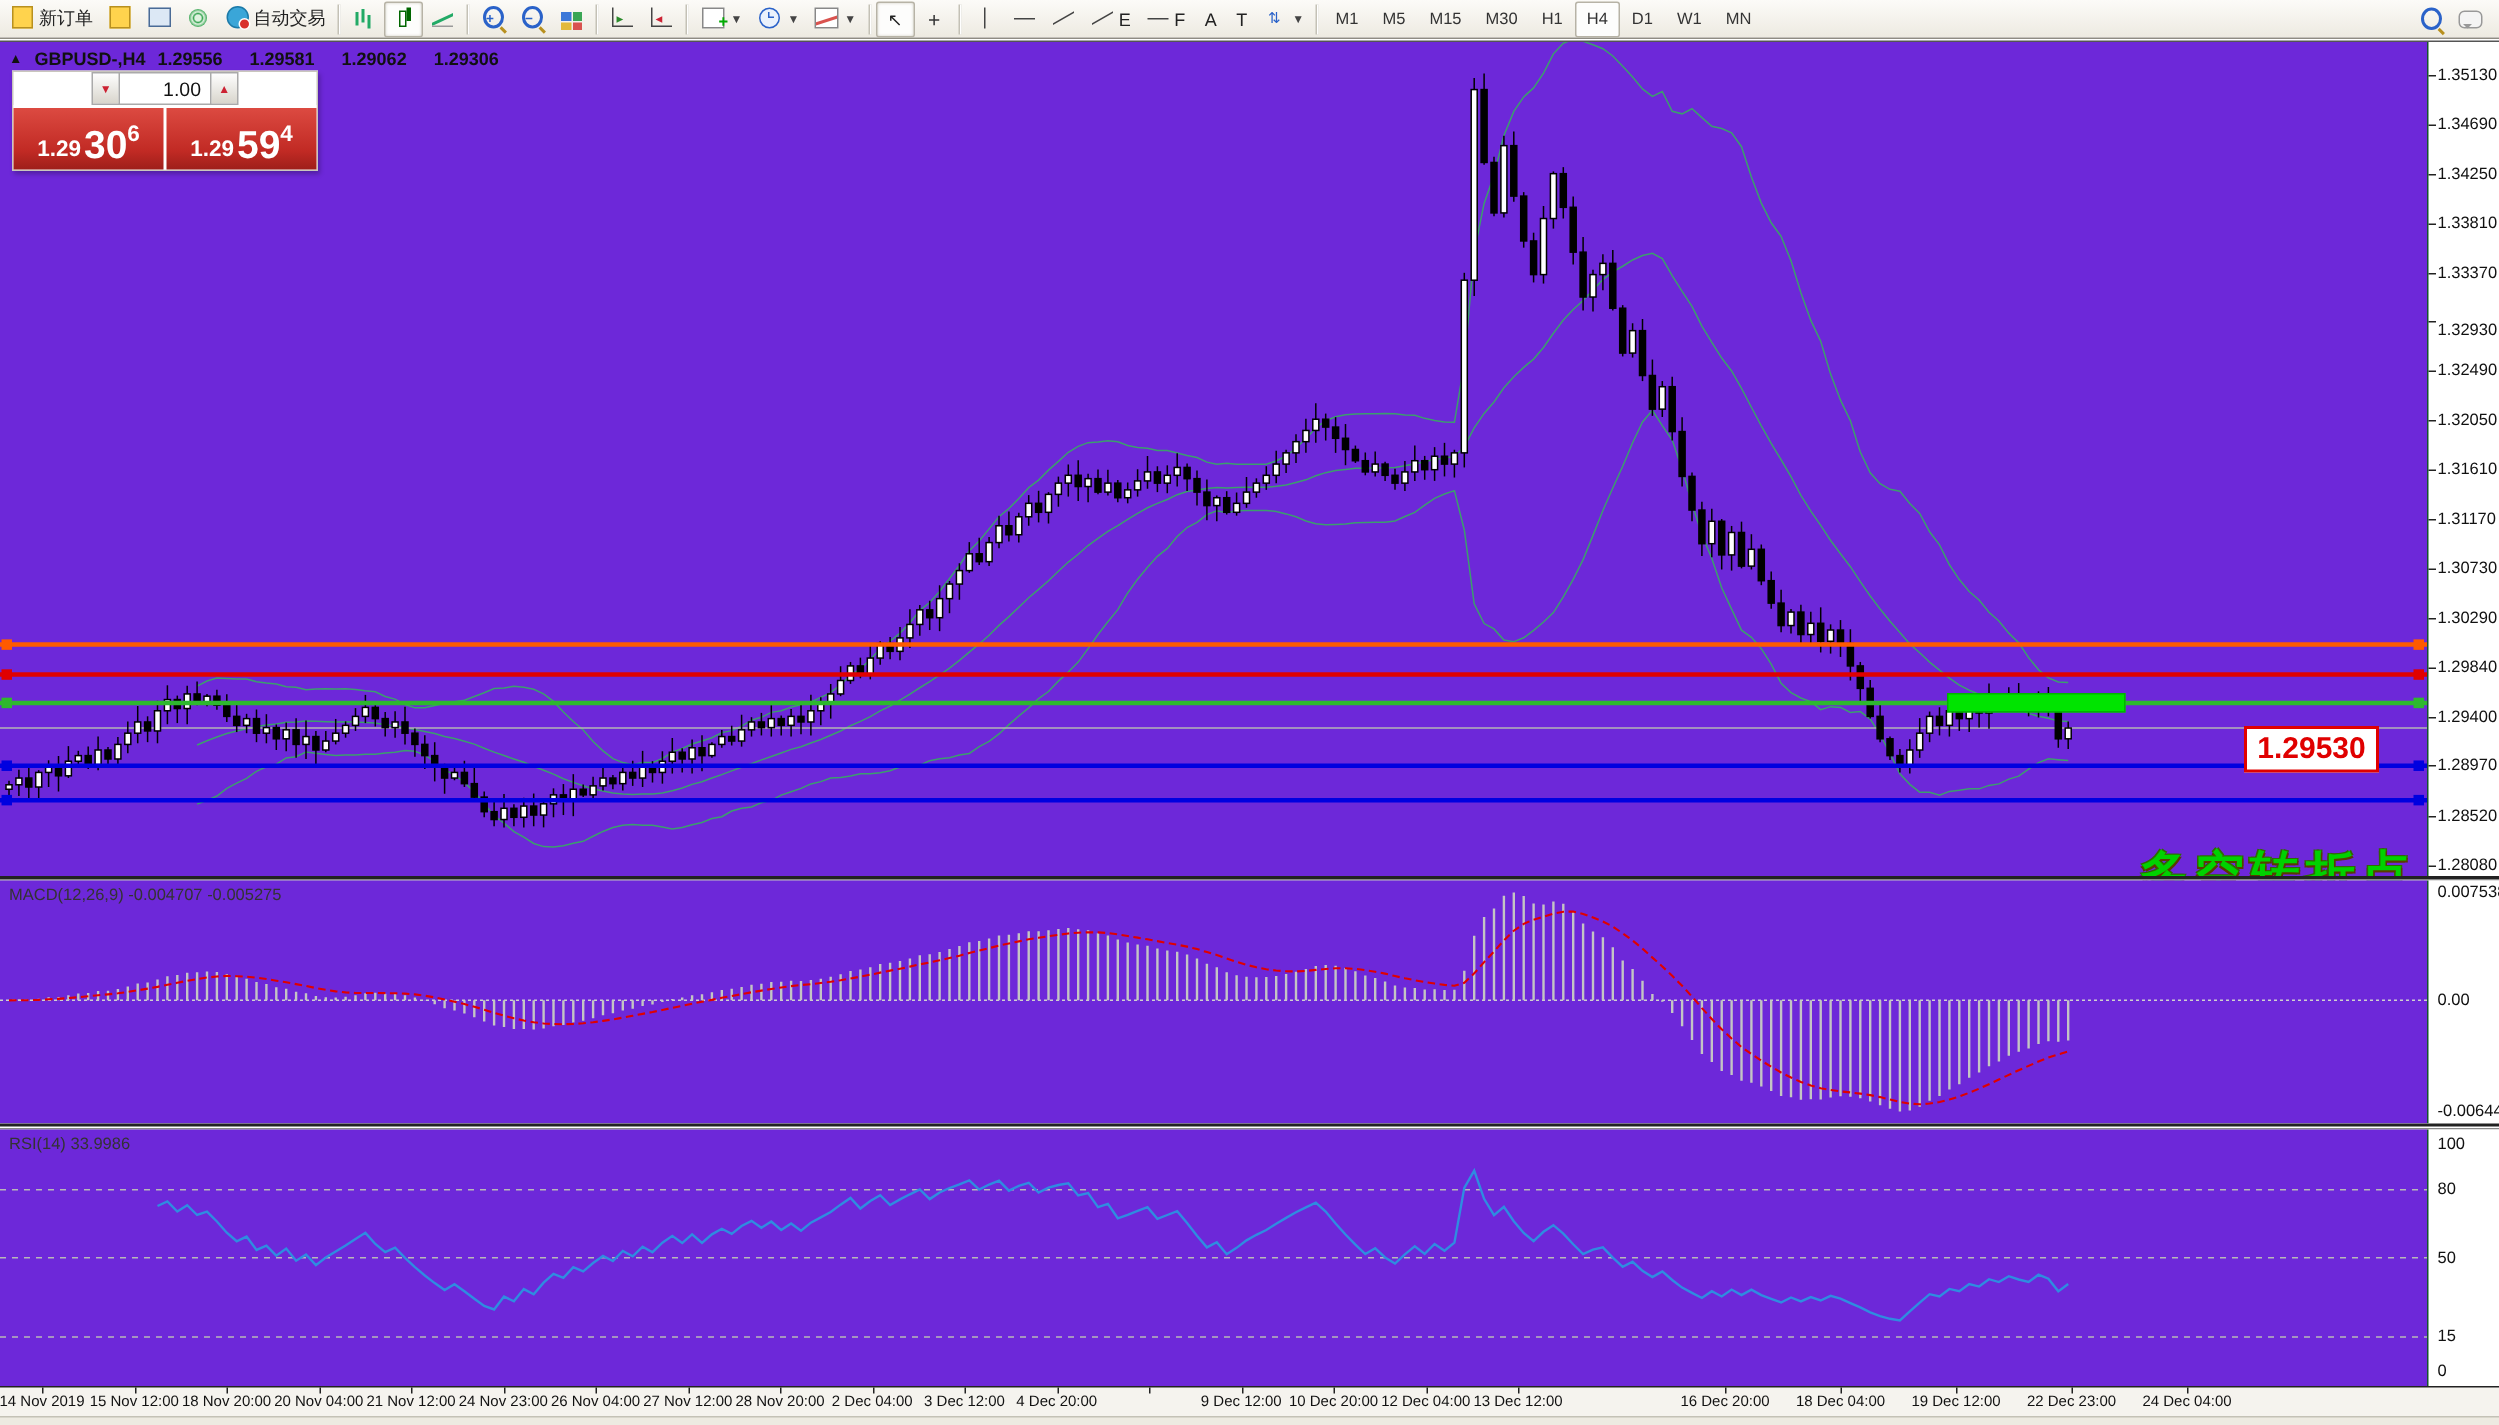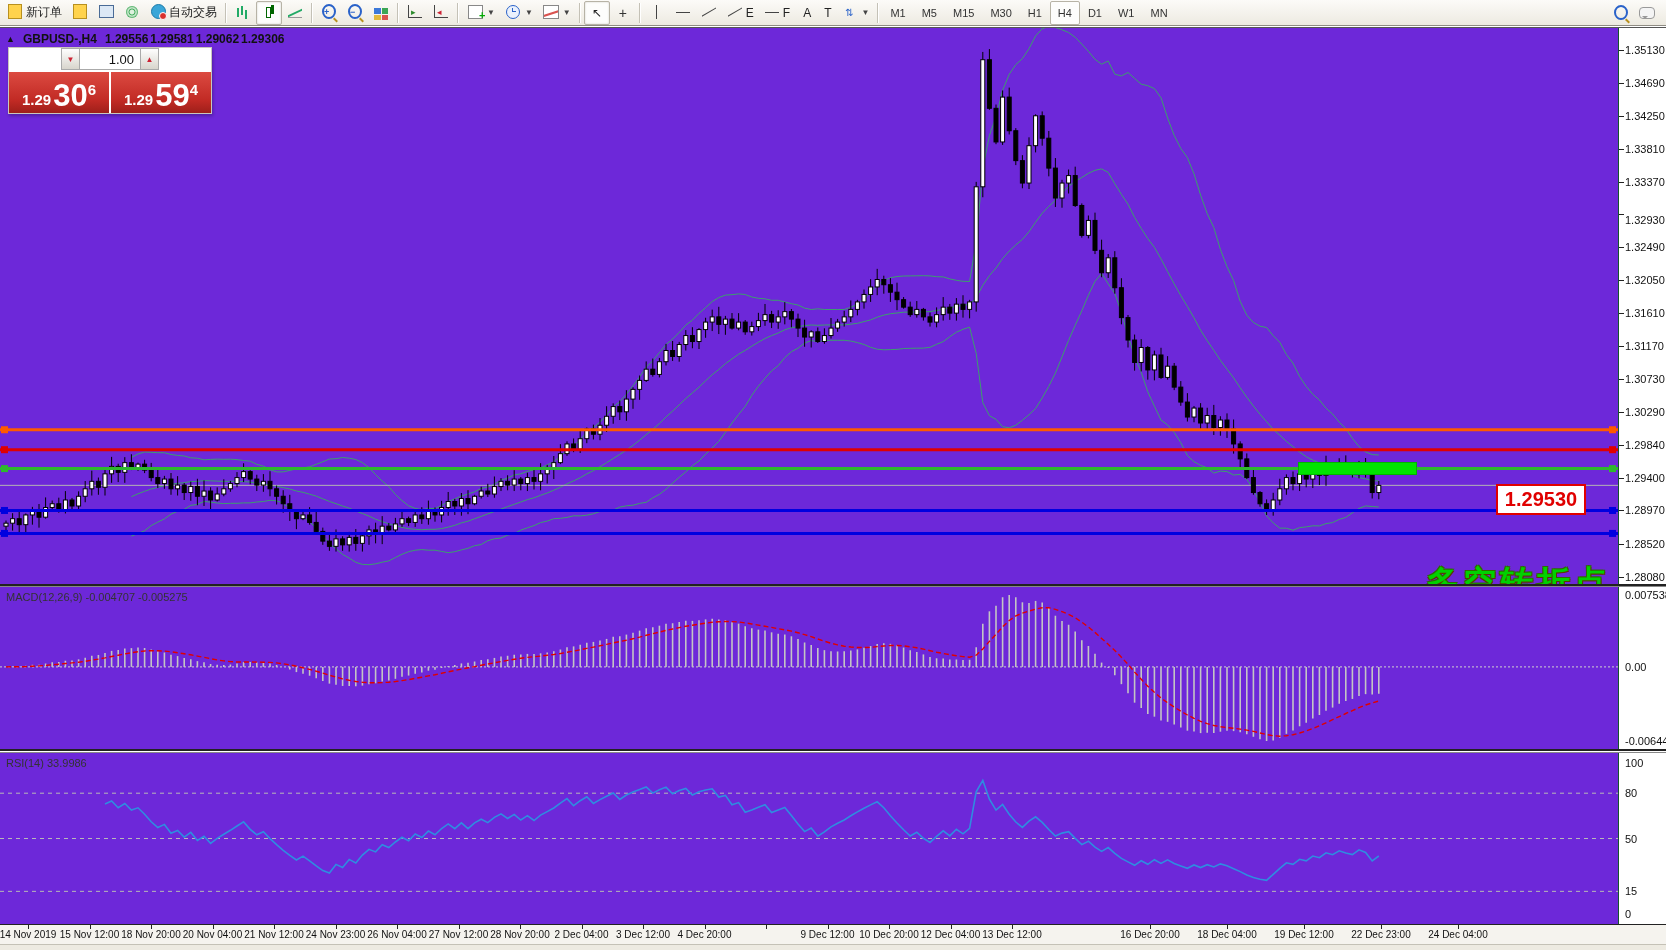--- a/index.html
+++ b/index.html
@@ -75,21 +75,21 @@
   .quoterow{position:absolute;left:6px;top:4px;font-size:12px;font-weight:bold;color:#111;display:flex;gap:8px;align-items:center;}
   .quoterow .tri{font-size:9px;}
   .oneclick{position:absolute;left:8px;top:19px;width:202px;background:#fff;border:1px solid #c9c6bd;box-shadow:1px 2px 3px rgba(0,0,0,.25);}
   .ocrow1{display:flex;height:22px;}
   .ocbtn{flex:0 0 52px;background:linear-gradient(#e05a50,#c62f28);color:#fff;font-size:13px;display:flex;align-items:center;justify-content:center;margin-top:29px;}
   .spin{flex:0 0 17px;background:linear-gradient(#fefefe,#d8d5cc);border:1px solid #aaa;color:#c23;font-size:8px;display:flex;align-items:center;justify-content:center;}
   .volfield{flex:1;border:1px solid #aaa;border-left:none;border-right:none;display:flex;align-items:center;justify-content:flex-end;padding-right:6px;font-size:13px;color:#111;background:#fff;}
   .ocrow2{display:flex;gap:2px;background:#fff;padding-top:2px;}
   .bigprice{flex:1;height:38px;background:linear-gradient(#dc4a41,#c12a24 70%,#9e1f1a);color:#fff;display:flex;align-items:flex-end;justify-content:center;padding-bottom:3px;position:relative;}
   .bigprice .small{font-size:15px;font-weight:bold;margin-right:2px;margin-bottom:2px;}
-  .bigprice .big{font-size:31px;font-weight:bold;line-height:28px;}
+  .bigprice .big{font-size:26px;font-weight:bold;line-height:28px;}
   .bigprice .sup{font-size:15px;font-weight:bold;margin-bottom:12px;}
   
   .greenzone{position:absolute;background:#00e400;border:1px solid #00b400;box-sizing:border-box;}
   .redtag{position:absolute;border:2px solid #e00000;background:#fff;color:#e00000;font-size:20px;font-weight:bold;
           display:flex;align-items:center;justify-content:center;font-family:"Liberation Sans",sans-serif;}
   .cnote{position:absolute;font-size:33px;font-weight:bold;color:#00d200;letter-spacing:4px;white-space:nowrap;
          text-shadow:1px 1px 0 #5a3c00,-1px -1px 0 #2e6b00,1px -1px 0 #2e6b00,-1px 1px 0 #5a3c00;
          font-family:"DejaVu Sans",sans-serif;}
   svg{position:absolute;left:0;top:0;}
 </style>
@@ -1060,21 +1060,21 @@
         <div class="ttick" style="left: 1381px;"></div>
         <div class="tlab" style="left: 1381px;">22 Dec 23:00</div>
         <div class="ttick" style="left: 1458px;"></div>
         <div class="tlab" style="left: 1458px;">24 Dec 04:00</div>
       </div>
     <div class="statusbar"></div>
 
     <div class="quoterow">
       <span class="tri">▲</span>
       <span>GBPUSD-,H4</span>
-      <span style="font-weight:bold;display:flex;gap:2px;">
+      <span style="font-weight:bold;display:flex;gap:18px;">
         <span>1.29556</span>
         <span>1.29581</span>
         <span>1.29062</span>
         <span>1.29306</span>
       </span>
     </div>
 
     <div class="oneclick">
       <div class="ocrow1">
         <div class="ocbtn">SELL</div>

